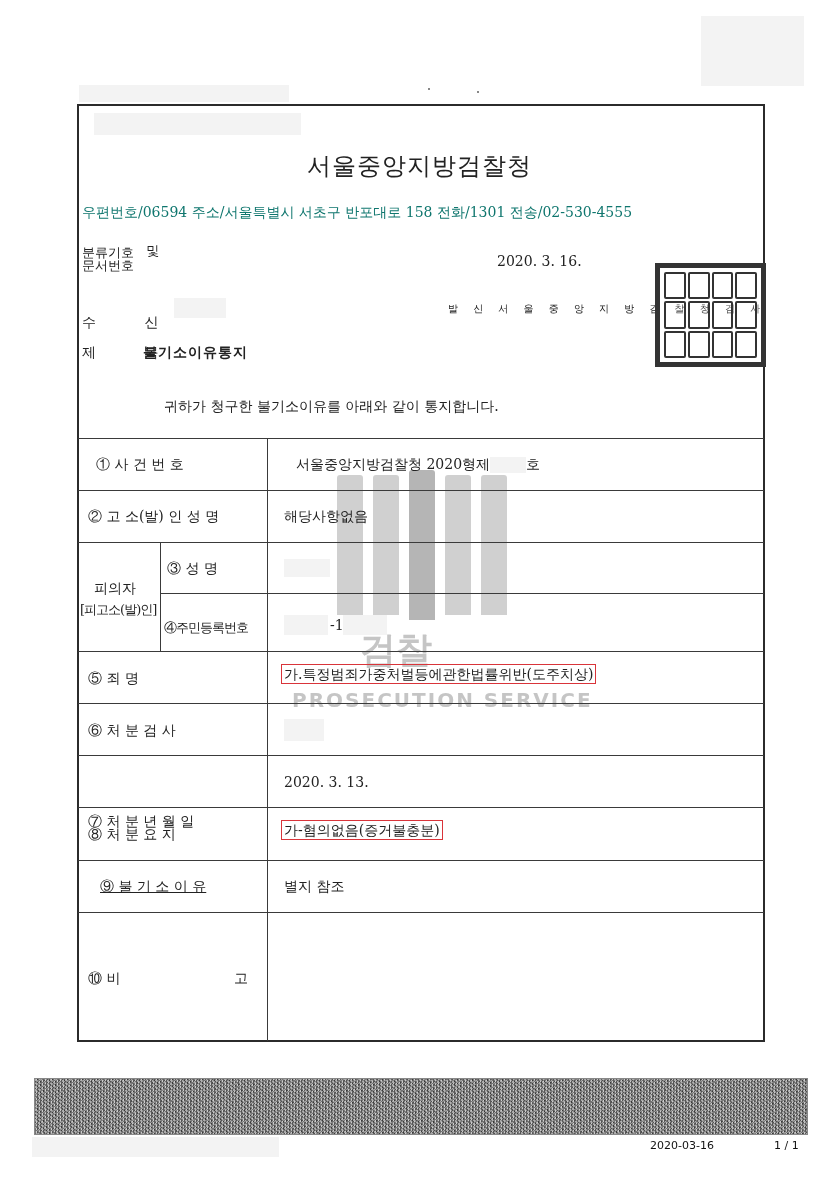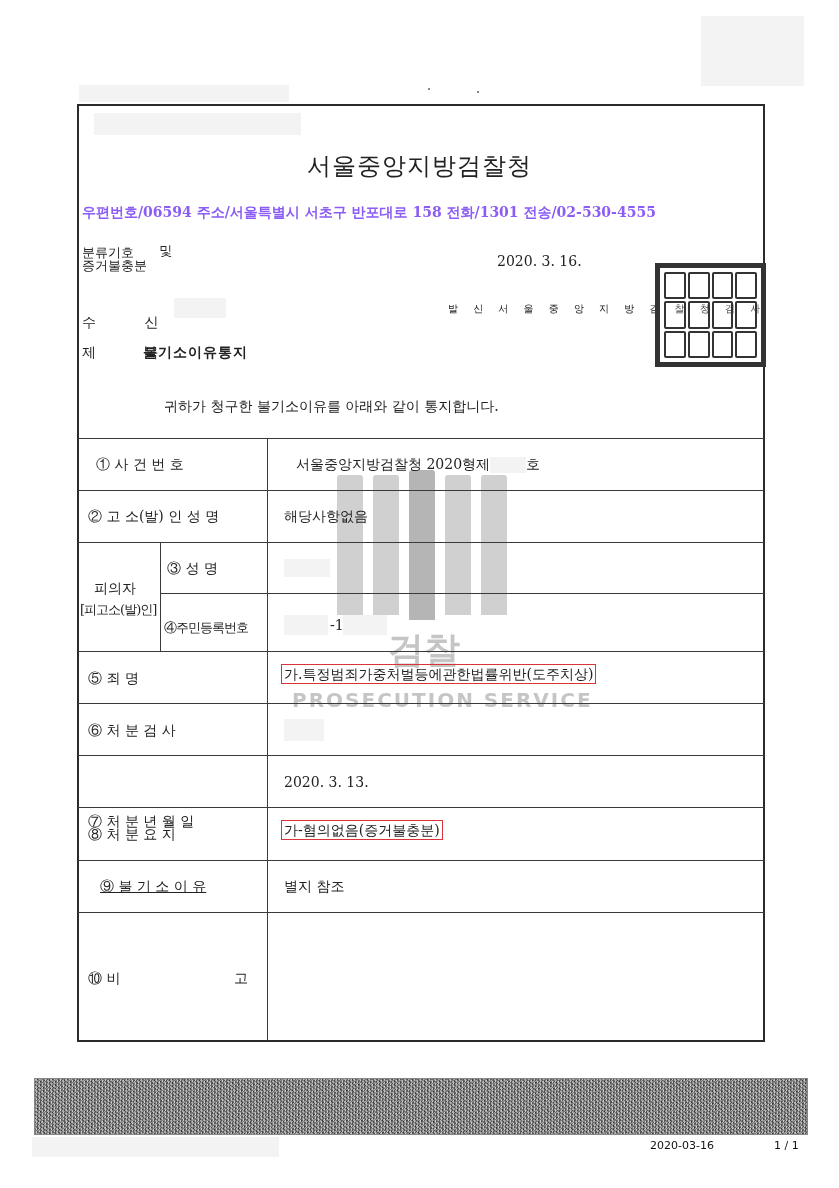--- a/index.html
+++ b/index.html
@@ -4,21 +4,21 @@
 <style>
   html, body { margin:0; padding:0; background:#ffffff; }
   body { width:839px; height:1188px; position:relative; overflow:hidden;
          font-family:"DejaVu Serif","Liberation Serif",serif; color:#1a1a1a; }
   .abs { position:absolute; }
   .redact { position:absolute; background:#f3f3f3; }
   .frame { position:absolute; left:77px; top:104px; width:688px; height:938px;
            border:2px solid #2b2b2b; border-bottom-width:2px; box-sizing:border-box; }
   .title { position:absolute; left:0; width:839px; top:150px; text-align:center;
            font-size:24px; letter-spacing:1px; color:#222; }
-  .addr { position:absolute; left:82px; top:204px; font-size:14px; color:#8b5cf6; white-space:nowrap;font-weight:bold; }
+  .addr { position:absolute; left:82px; top:204px; font-size:14px; color:#0f766e; white-space:nowrap; }
   .hdr { font-size:14px; color:#222; white-space:nowrap; }
   .classif { position:absolute; left:82px; top:246px; font-size:13px; line-height:13px; color:#222; }
   .classif .stack { display:inline-block; vertical-align:top; }
   .classif .and { display:inline-block; vertical-align:top; margin-left:8px; margin-top:-2px; }
   .date { position:absolute; left:497px; top:253px; font-size:14px; }
   .recv-label { position:absolute; left:82px; top:302px; font-size:14px; letter-spacing:22px;margin-top:12px; }
   .sender { position:absolute; left:448px; top:302px; font-size:10px; letter-spacing:6px; white-space:nowrap; }
   .subj-label { position:absolute; left:82px; top:344px; font-size:14px; letter-spacing:22px; }
   .subj-val { position:absolute; left:143px; top:344px; font-size:14px; font-weight:bold; letter-spacing:1px; }
   .intro { position:absolute; left:164px; top:398px; font-size:14px; }
@@ -53,21 +53,21 @@
 
 <div class="frame"></div>
 <div class="redact" style="left:94px;top:113px;width:207px;height:22px;"></div>
 
 <div class="title">서울중앙지방검찰청</div>
 <div class="addr">우편번호/06594 주소/서울특별시 서초구 반포대로 158 전화/1301 전송/02-530-4555</div>
 
 <div class="classif">
   <span class="stack">
     <span>분류기호</span><br>
-    <span>증거불충분</span>
+    <span>문서번호</span>
   </span>
   <span class="and">및</span>
 </div>
 <div class="date hdr">2020. 3. 16.</div>
 
 <div class="recv-label hdr">수 신</div>
 <div class="redact" style="left:174px;top:298px;width:52px;height:20px;"></div>
 <div class="sender hdr">발 신 서 울 중 앙 지 방 검 찰 청 검 사</div>
 
 <div class="seal">
@@ -88,21 +88,21 @@
 <div class="subj-label hdr">제 목</div>
 <div class="subj-val hdr">불기소이유통지</div>
 
 <div class="intro hdr">귀하가 청구한 불기소이유를 아래와 같이 통지합니다.</div>
 
 <div class="wm-bar" style="left:337px;top:475px;width:26px;height:140px;"></div>
 <div class="wm-bar" style="left:373px;top:475px;width:26px;height:140px;"></div>
 <div class="wm-bar" style="left:409px;top:470px;width:26px;height:150px;background:rgba(120,120,120,0.55);"></div>
 <div class="wm-bar" style="left:445px;top:475px;width:26px;height:140px;"></div>
 <div class="wm-bar" style="left:481px;top:475px;width:26px;height:140px;"></div>
-<div class="wm-text" style="left:388px;top:626px;font-size:36px;">검찰</div>
+<div class="wm-text" style="left:360px;top:626px;font-size:36px;">검찰</div>
 <div class="wm-text" style="left:292px;top:688px;font-size:20px;letter-spacing:2px;">PROSECUTION SERVICE</div>
 
 <div class="hline" style="top:438px;"></div>
 <div class="hline" style="top:490px;"></div>
 <div class="hline" style="top:542px;"></div>
 <div class="hline" style="top:593px;left:160px;width:604px;"></div>
 <div class="hline" style="top:651px;"></div>
 <div class="hline" style="top:703px;"></div>
 <div class="hline" style="top:755px;"></div>
 <div class="hline" style="top:807px;"></div>

